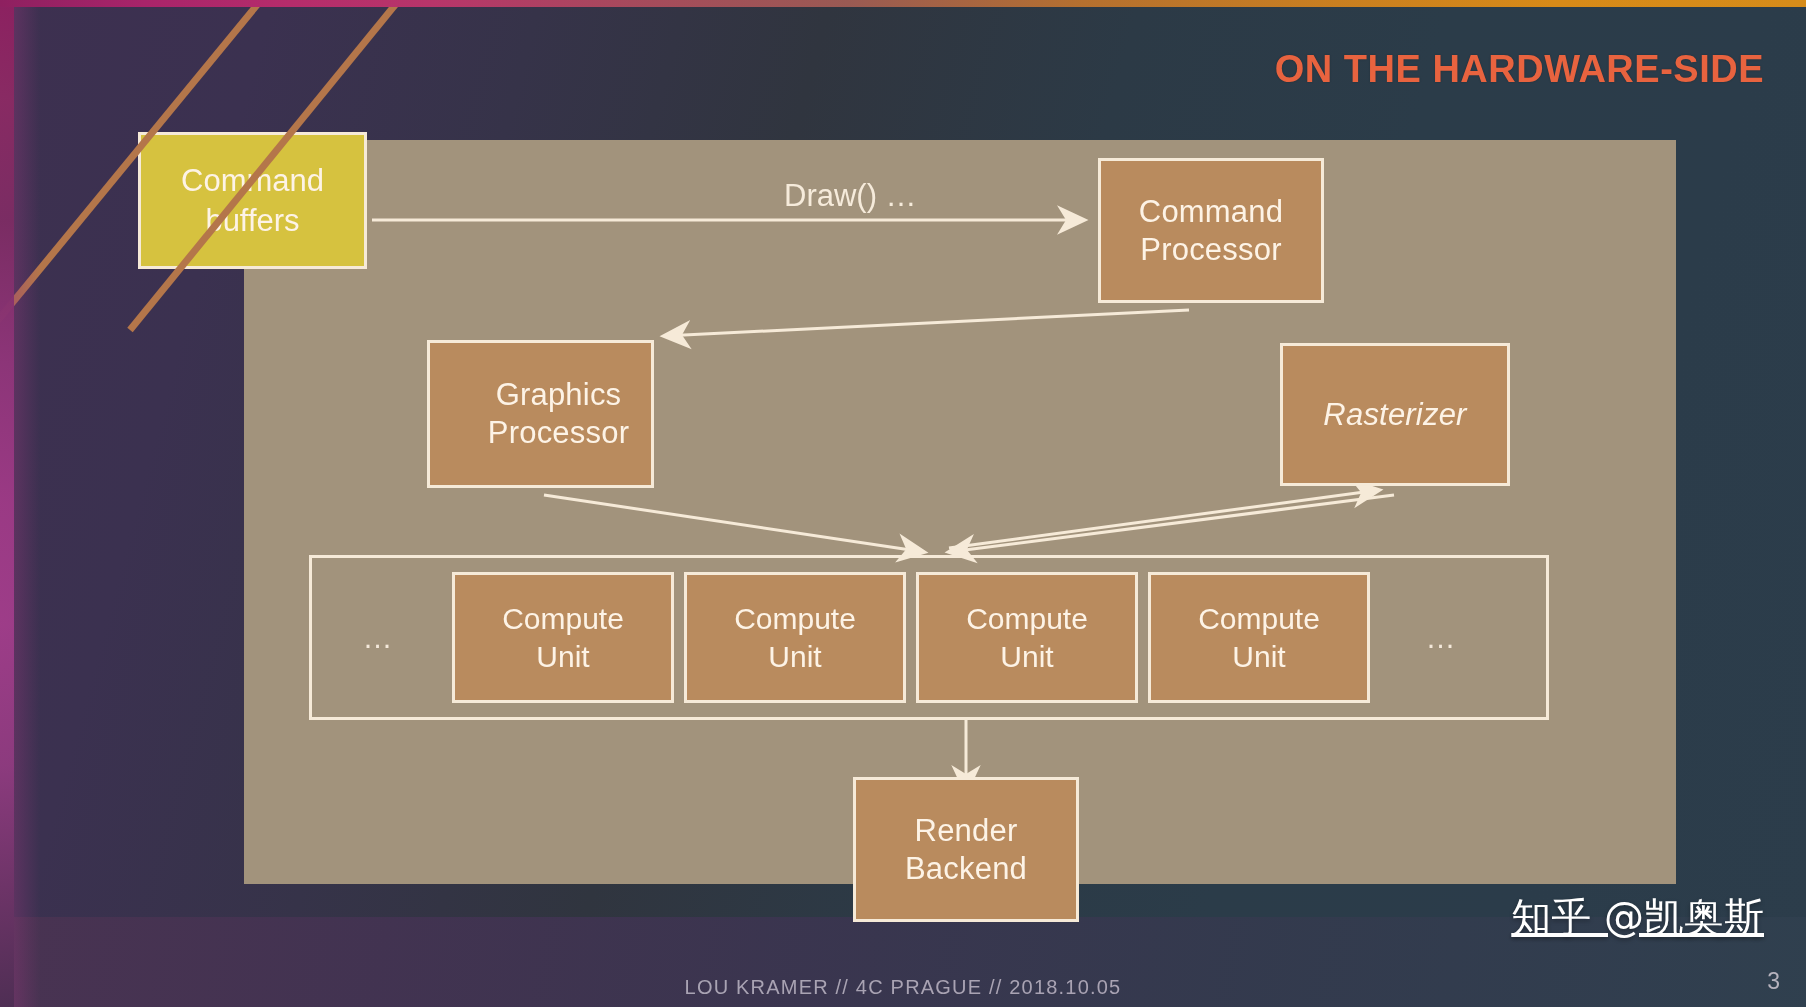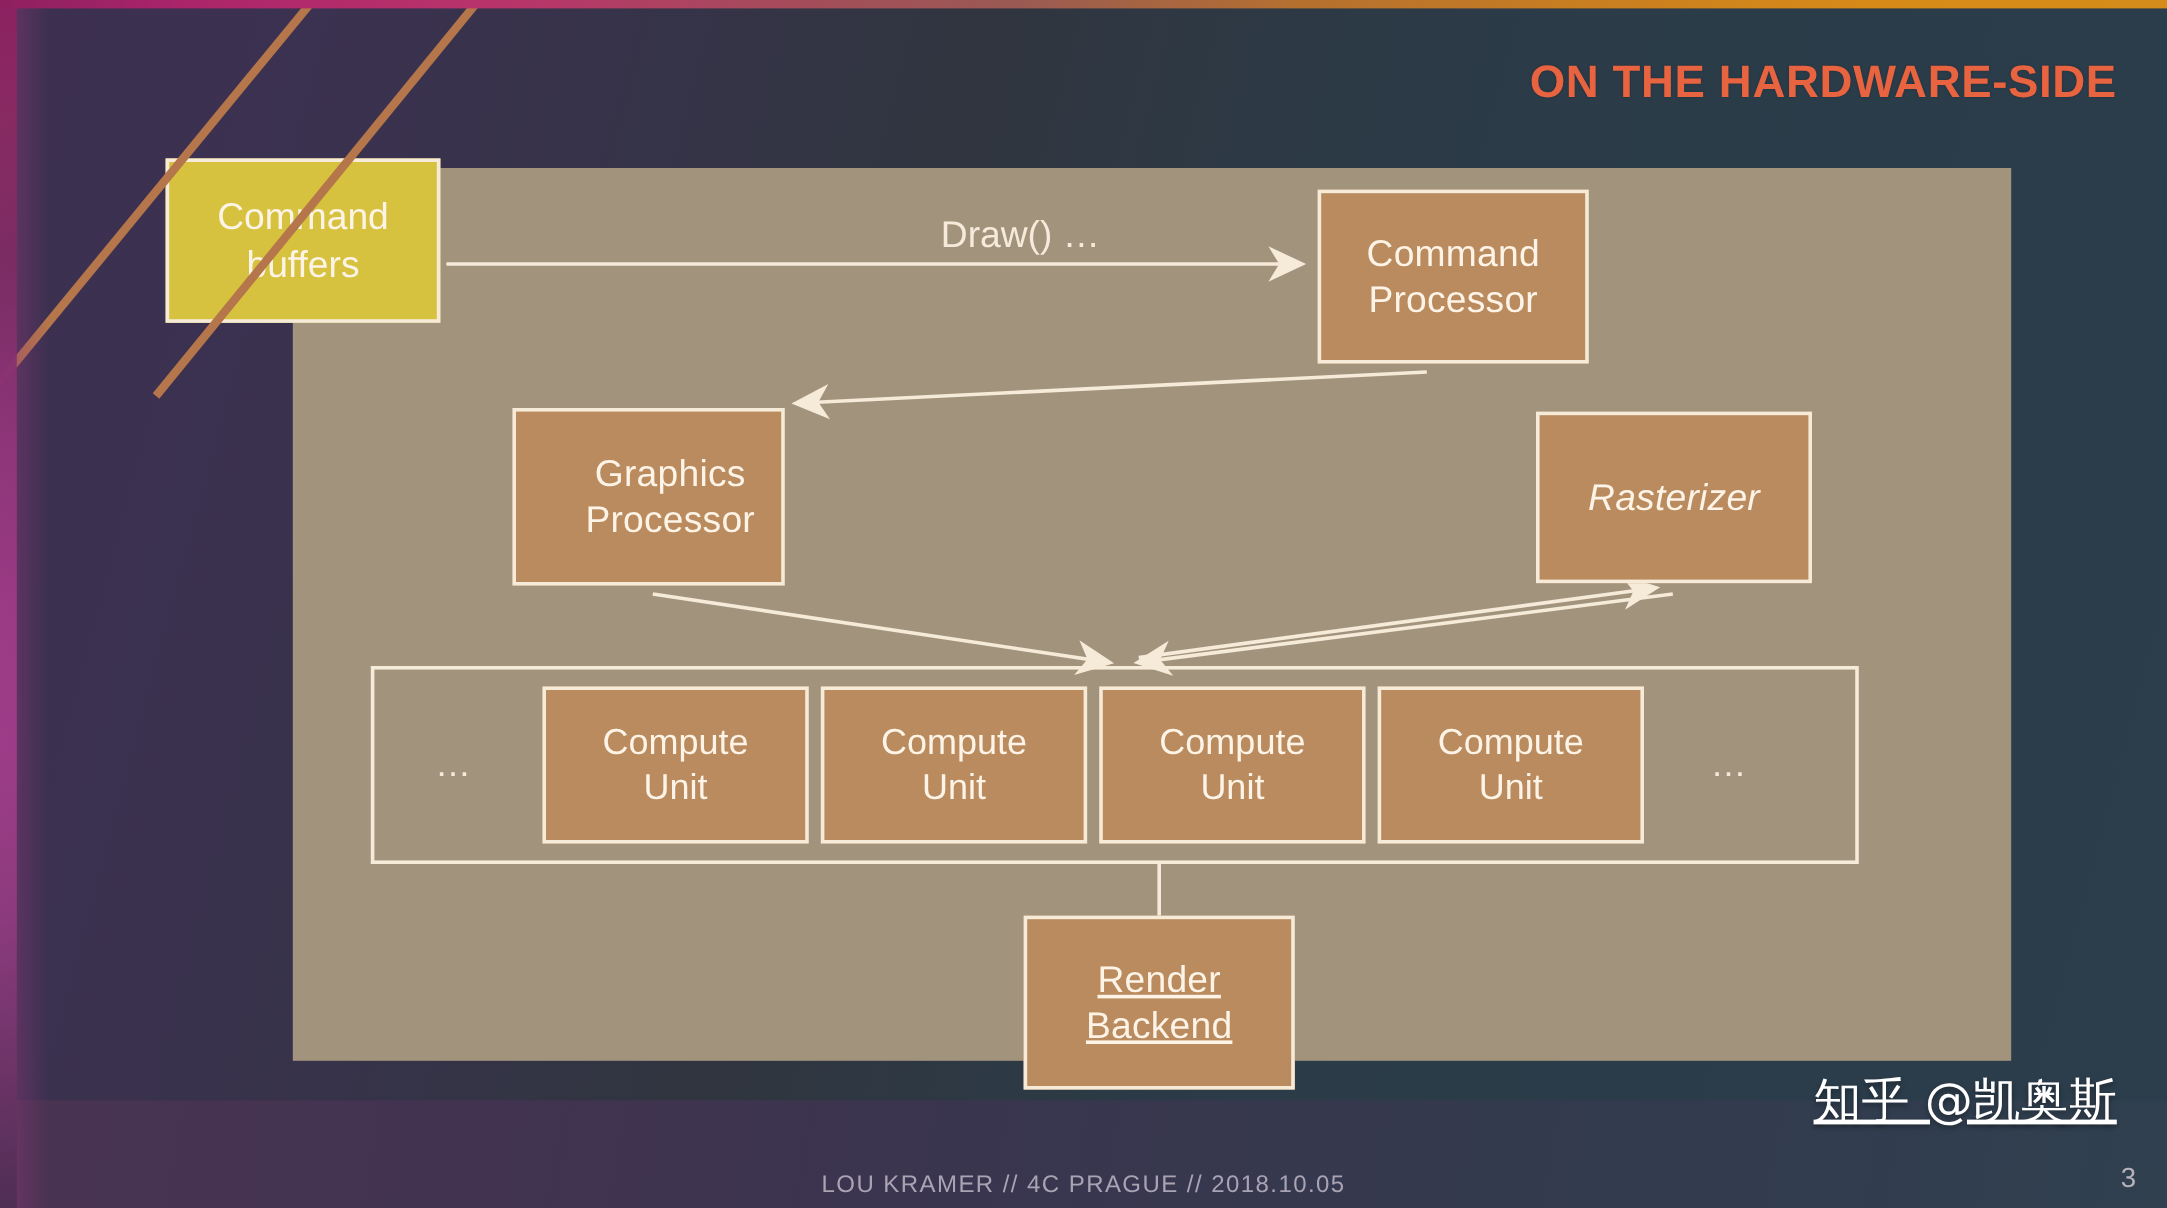--- a/index.html
+++ b/index.html
@@ -171,21 +171,21 @@
     justify-content: center;
     text-align: center;
     font-size: 31px;
     line-height: 40px;
     z-index: 22;
   }
 
   #command-processor { left: 854px;  top: 18px;  width: 226px; height: 145px; }
   #graphics-processor{ left: 183px;  top: 200px; width: 227px; height: 148px; }
   #rasterizer        { left: 1036px; top: 203px; width: 230px; height: 143px; font-style: italic; }
-  #render-backend    { left: 609px;  top: 623px; width: 226px; height: 145px; text-decoration: underline; }
+  #render-backend    { left: 609px;  top: 637px; width: 226px; height: 145px; }
 
   
   #cu-container {
     position: absolute;
     left: 65px; top: 415px;
     width: 1240px;
     height: 165px;
     box-sizing: border-box;
     border: 3px solid #f6ead8;
     background: transparent;

